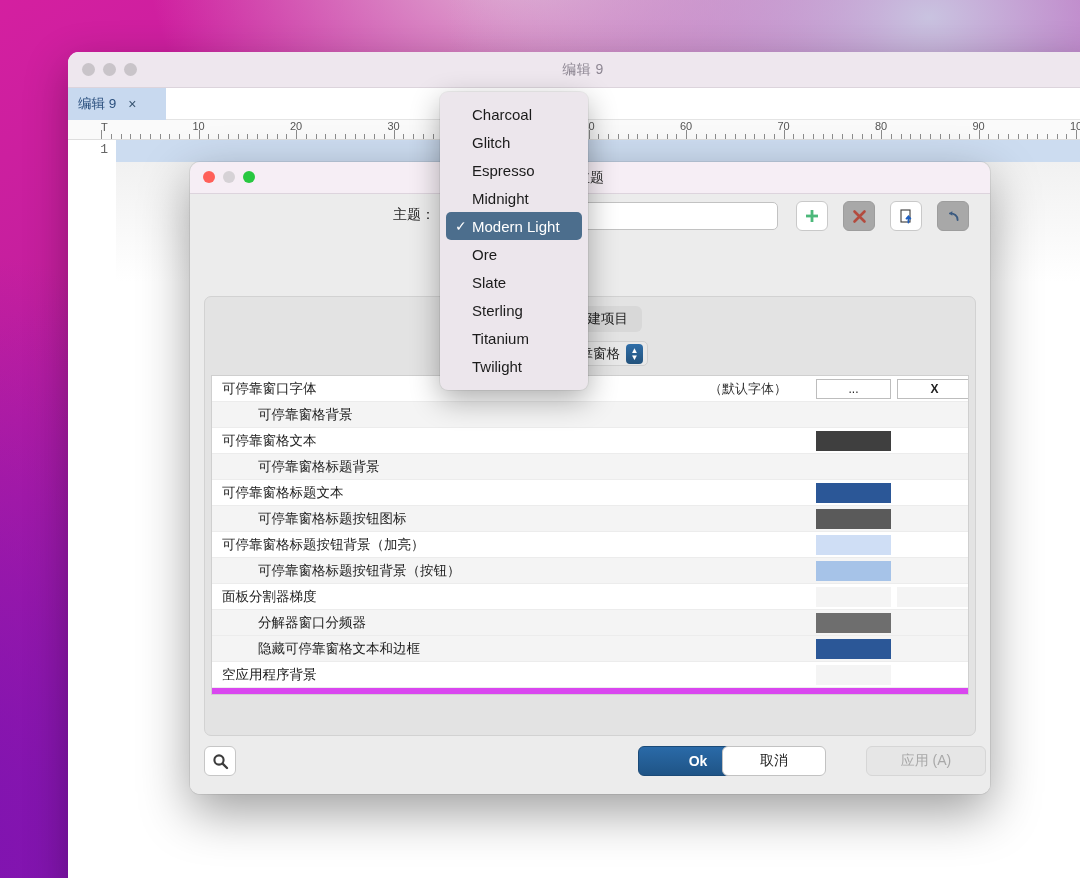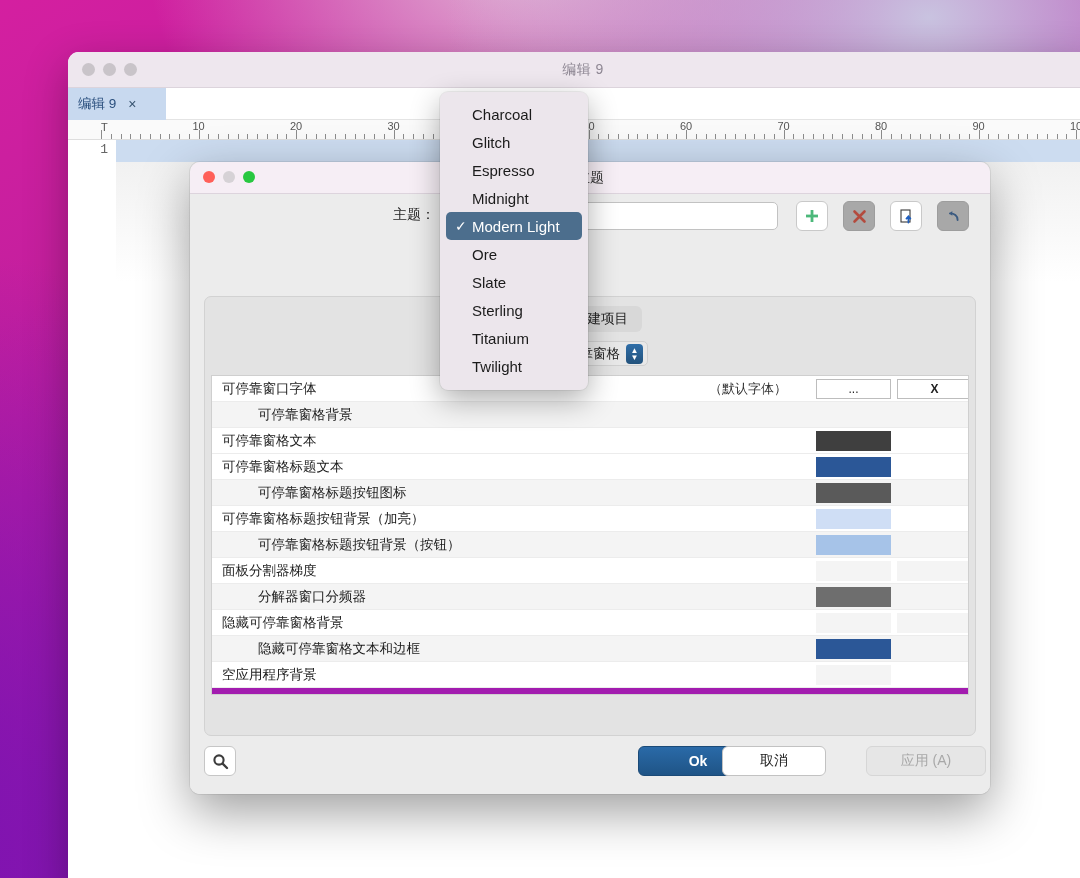--- a/index.html
+++ b/index.html
@@ -202,21 +202,21 @@
     background: linear-gradient(180deg, #2f6ea8 0%, #23527c 100%);
     border-radius: 4px;
     display: flex; flex-direction: column;
     align-items: center; justify-content: center;
     color: #fff; font-size: 8px; line-height: 7px;
   }
 
   
   #theme-table {
     position: absolute; left: 6px; right: 6px; top: 78px; bottom: 40px;
-    background: #a21caf;
+    background: #d946ef;
     border: 1px solid #cfcfcf;
     overflow: hidden;
   }
   .trow {
     position: relative;
     height: 26px;
     display: flex; align-items: center;
     border-bottom: 1px solid #ececec;
   }
   .trow.odd { background: #ffffff; }
@@ -547,20 +547,23 @@
               <span class="btn-ellipsis">...</span>
               <span class="btn-x">X</span>
             </div>
             <div class="trow even">
               <span class="trow-label">可停靠窗格背景</span>
             </div>
             <div class="trow odd">
               <span class="trow-label">可停靠窗格文本</span>
               <span class="swatch" style="background: rgb(63, 63, 63);"></span>
             </div>
+            <div class="trow even">
+              <span class="trow-label">可停靠窗格标题背景</span>
+            </div>
             <div class="trow odd">
               <span class="trow-label">可停靠窗格标题文本</span>
               <span class="swatch" style="background: rgb(43, 87, 151);"></span>
             </div>
             <div class="trow even">
               <span class="trow-label">可停靠窗格标题按钮图标</span>
               <span class="swatch" style="background: rgb(90, 90, 90);"></span>
             </div>
             <div class="trow odd">
               <span class="trow-label">可停靠窗格标题按钮背景（加亮）</span>
@@ -571,25 +574,20 @@
               <span class="swatch" style="background: rgb(166, 195, 232);"></span>
             </div>
             <div class="trow odd">
               <span class="trow-label">面板分割器梯度</span>
               <span class="swatch" style="background: rgb(244, 244, 244);"></span>
               <span class="swatch2" style="background: rgb(244, 244, 244);"></span>
             </div>
             <div class="trow even">
               <span class="trow-label">分解器窗口分频器</span>
               <span class="swatch" style="background: rgb(110, 110, 110);"></span>
-            </div>
-            <div class="trow odd">
-              <span class="trow-label">隐藏可停靠窗格背景</span>
-              <span class="swatch" style="background: rgb(244, 244, 244);"></span>
-              <span class="swatch2" style="background: rgb(244, 244, 244);"></span>
             </div>
             <div class="trow even">
               <span class="trow-label">隐藏可停靠窗格文本和边框</span>
               <span class="swatch" style="background: rgb(43, 87, 151);"></span>
             </div>
             <div class="trow odd">
               <span class="trow-label">空应用程序背景</span>
               <span class="swatch" style="background: rgb(244, 244, 244);"></span>
             </div>
           </div>

